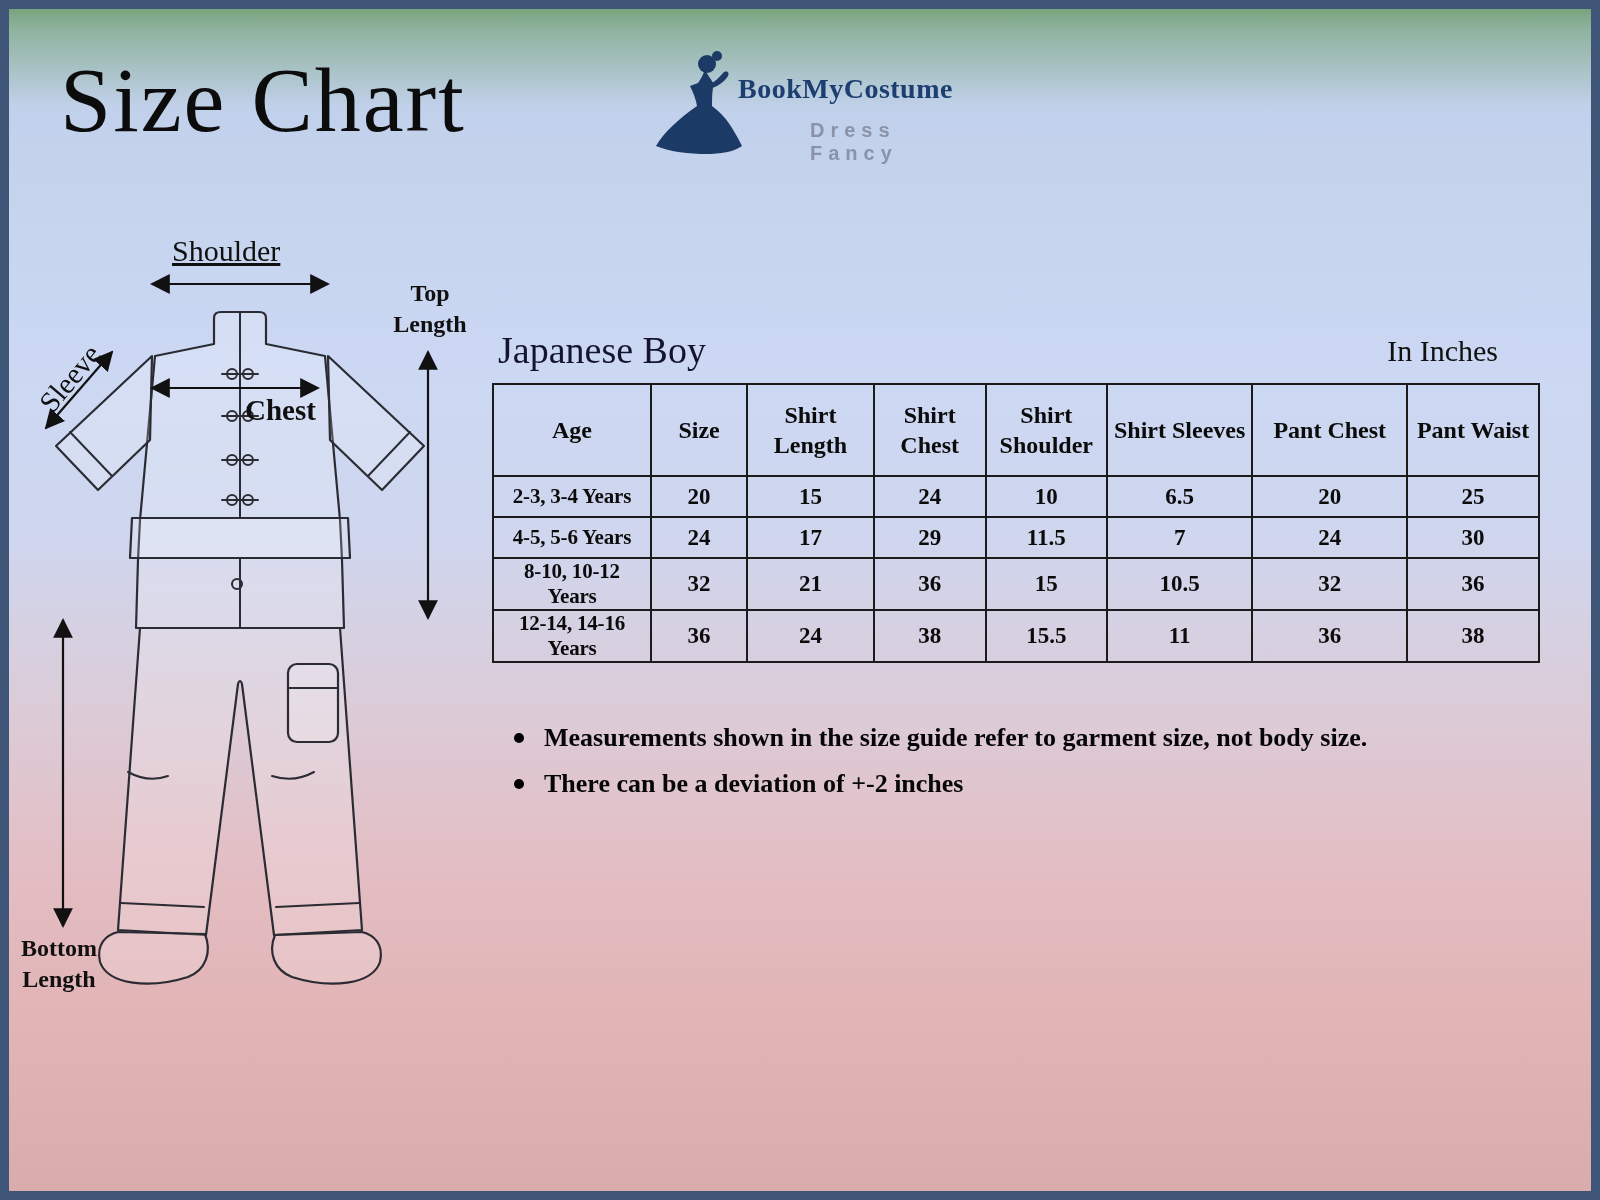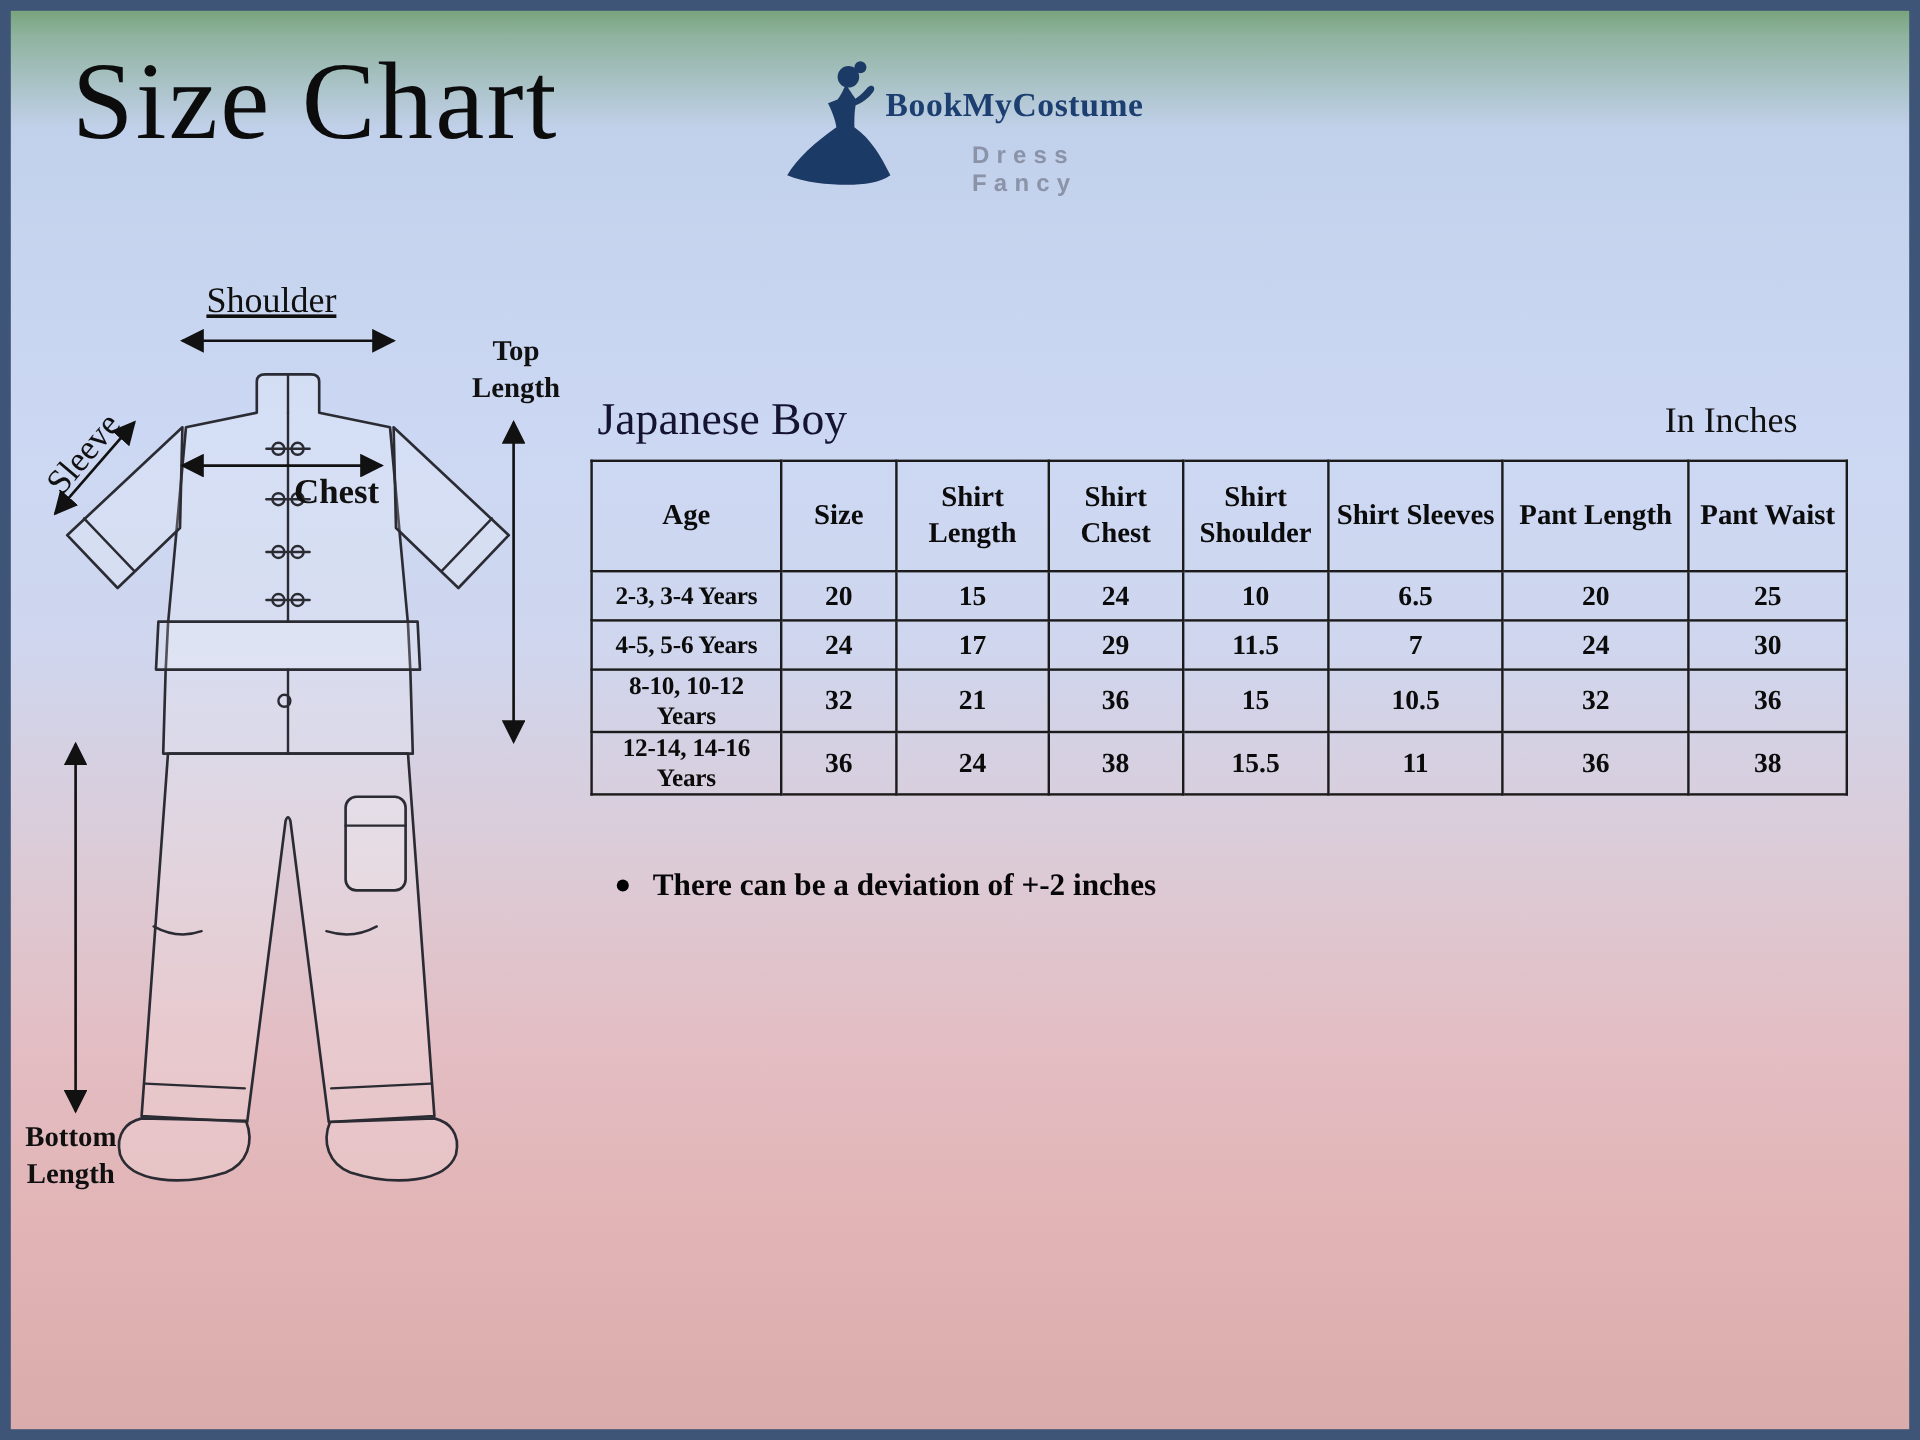--- a/index.html
+++ b/index.html
@@ -13,21 +13,21 @@
       #ccd8f3 30%, #cfd6ee 45%, #dccbd6 60%,
       #e3bec4 72%, #e2b4b5 85%, #d9acab 100%);
   }
   .frame {
     position:absolute; inset:0; box-sizing:border-box;
     border:9px solid #3e5577; pointer-events:none; z-index:50;
   }
   .abs { position:absolute; }
 
   .page-title {
-    left:60px; top:38px;
+    left:60px; top:54px;
     font-size:92px; letter-spacing:2px; color:#0c0c0c;
     line-height:1.0;
   }
 
   
   .logo { left:650px; top:45px; width:330px; height:110px; }
   .brand {
     position:absolute; left:88px; top:28px;
     font-size:28px; font-weight:bold; color:#1c3e70; letter-spacing:0.5px;
   }
@@ -192,21 +192,21 @@
         <col style="width:12.6%">
     </colgroup>
     <thead>
       <tr>
           <th>Age</th>
           <th>Size</th>
           <th>Shirt Length</th>
           <th>Shirt Chest</th>
           <th>Shirt Shoulder</th>
           <th>Shirt Sleeves</th>
-          <th>Pant Length</th>
+          <th>Pant Chest</th>
           <th>Pant Waist</th>
         </tr>
     </thead>
     <tbody>
         <tr>
           <td class="age-cell">2-3, 3-4 Years</td>
           <td class="num-cell">20</td>
           <td class="num-cell">15</td>
           <td class="num-cell">24</td>
           <td class="num-cell">10</td>
@@ -242,18 +242,19 @@
           <td class="num-cell">15.5</td>
           <td class="num-cell">11</td>
           <td class="num-cell">36</td>
           <td class="num-cell">38</td>
         </tr>
       </tbody>
   </table>
 
   <div class="abs notes">
     <ul class="tips">
+        <li>Measurements shown in the size guide refer to garment size, not body size.</li>
         <li>There can be a deviation of +-2 inches</li>
       </ul>
   </div>
 
   <div class="frame"></div>
 </div>
 
 </body></html>

